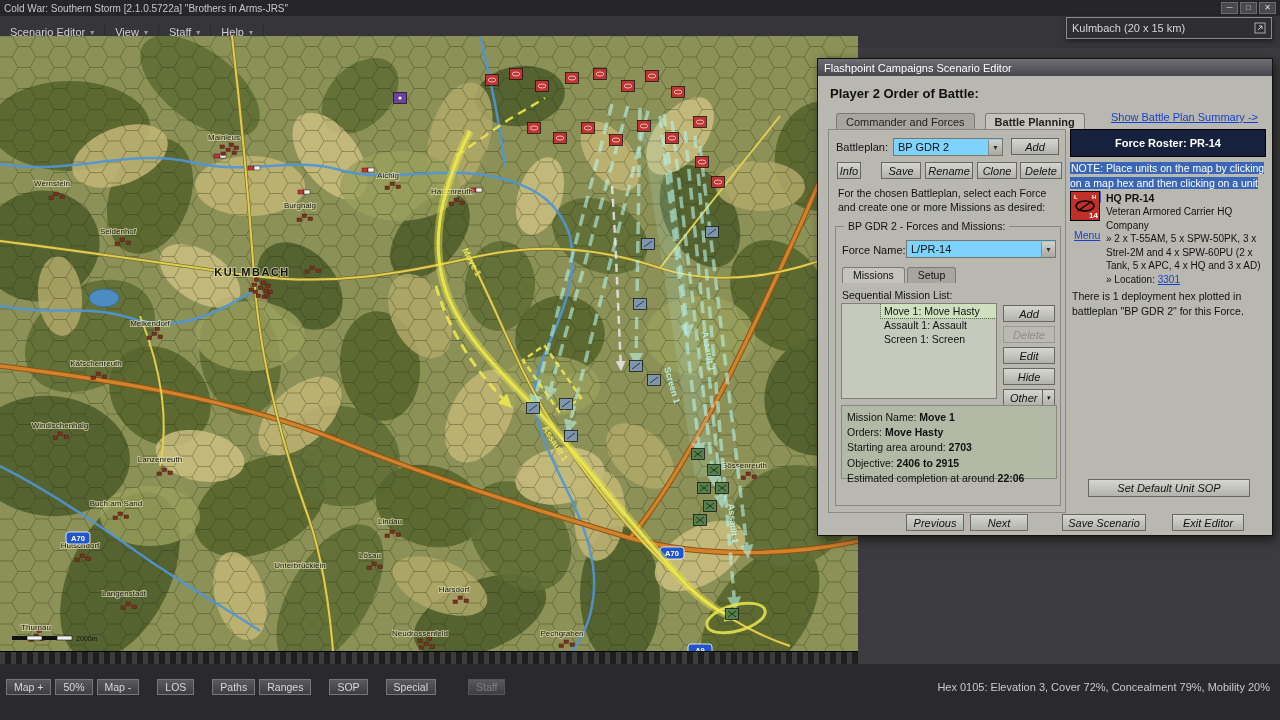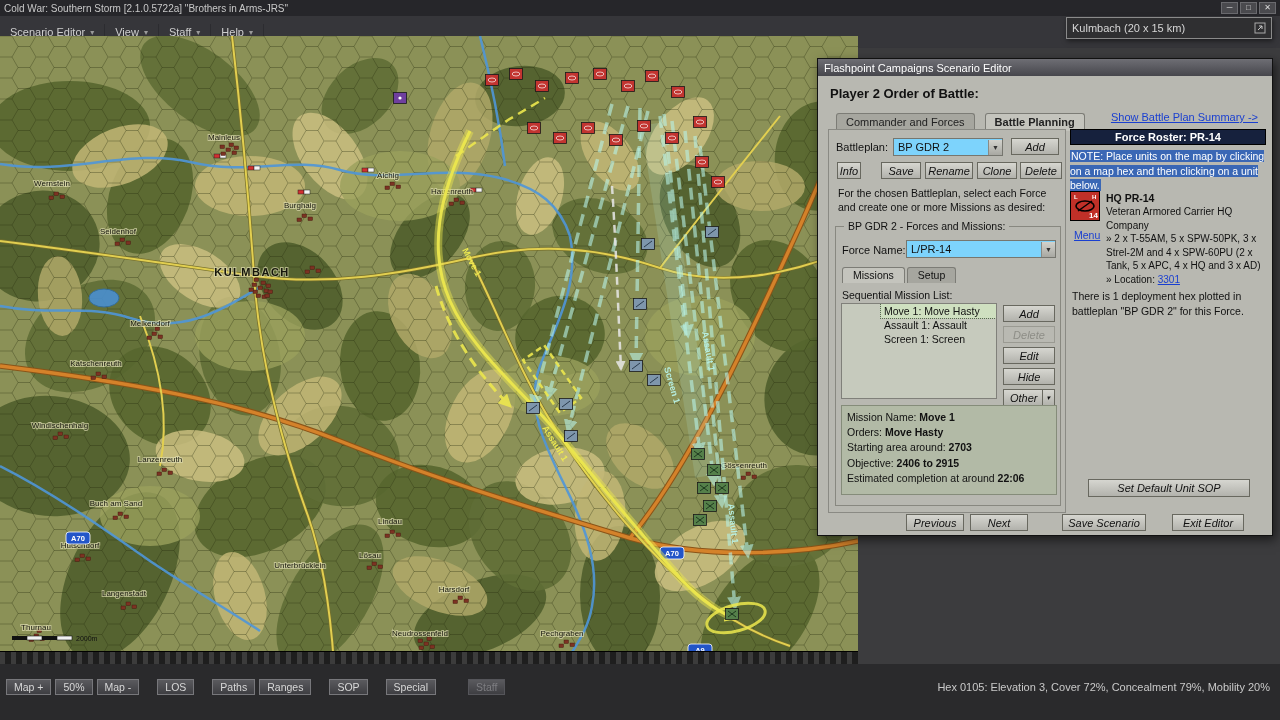--- a/index.html
+++ b/index.html
@@ -54,27 +54,27 @@
   .itab { padding:1px 10px 2px; font-size:10.5px; background:#a6a69f; border:1px solid #7c7c76; border-bottom:none;
           border-radius:3px 3px 0 0; margin-right:2px; }
   .itab.active { background:#c4c4bd; }
   .mission-label { position:absolute; left:6px; top:62px; font-size:10.5px; }
   .mission-list { position:absolute; left:5px; top:76px; width:156px; height:96px; background:#c6cabd;
                   border:1px solid #80807a; overflow:hidden;padding-left:39px; }
   .mission-item { font-size:10.5px; padding:1px 3px; white-space:nowrap; }
   .mission-item.selected { background:#cfe0c0; outline:1px dotted #55704a; }
   .split-arrow { width:13px; height:100%; border-left:1px solid #68685f; display:flex; align-items:center;
                  justify-content:center; font-size:7px; margin-left:4px; }
-  .details-box { position:absolute; left:5px; top:178px; width:216px; height:90px; background:#b2baa6;
+  .details-box { position:absolute; left:5px; top:178px; width:216px; height:74px; background:#b2baa6;
                  border:1px solid #858c7a; font-size:10.5px; padding:4px 5px; line-height:1.45; }
   .details-box b { font-weight:bold; }
 
   
   .roster { position:absolute; left:252px; top:70px; width:196px; height:348px; }
-  .roster-header { height:16px; background:#16213d; color:#fff; font-weight:bold; font-size:11px;
+  .roster-header { height:28px; background:#16213d; color:#fff; font-weight:bold; font-size:11px;
                    display:flex; align-items:center; justify-content:center; border:1px solid #000; }
   .roster-note { margin-top:4px; font-size:10.5px; line-height:1.4; }
   .roster-note span { background:#3a67b5; color:#fff; padding:0 1px; }
   .unit-row { position:absolute; left:0; top:62px; width:196px; display:flex; }
   .unit-icon { width:32px; }
   .unit-text { width:160px; font-size:10px; line-height:1.35; padding-left:4px; }
   .unit-name { font-weight:bold; font-size:10.5px; }
   .link { color:#1a3fd0; text-decoration:underline; cursor:pointer; }
   .menu-link { position:absolute; left:4px; top:100px; font-size:10.5px; }
   .deploy-note { position:absolute; left:2px; top:160px; width:186px; font-size:10.5px; line-height:1.4; }

